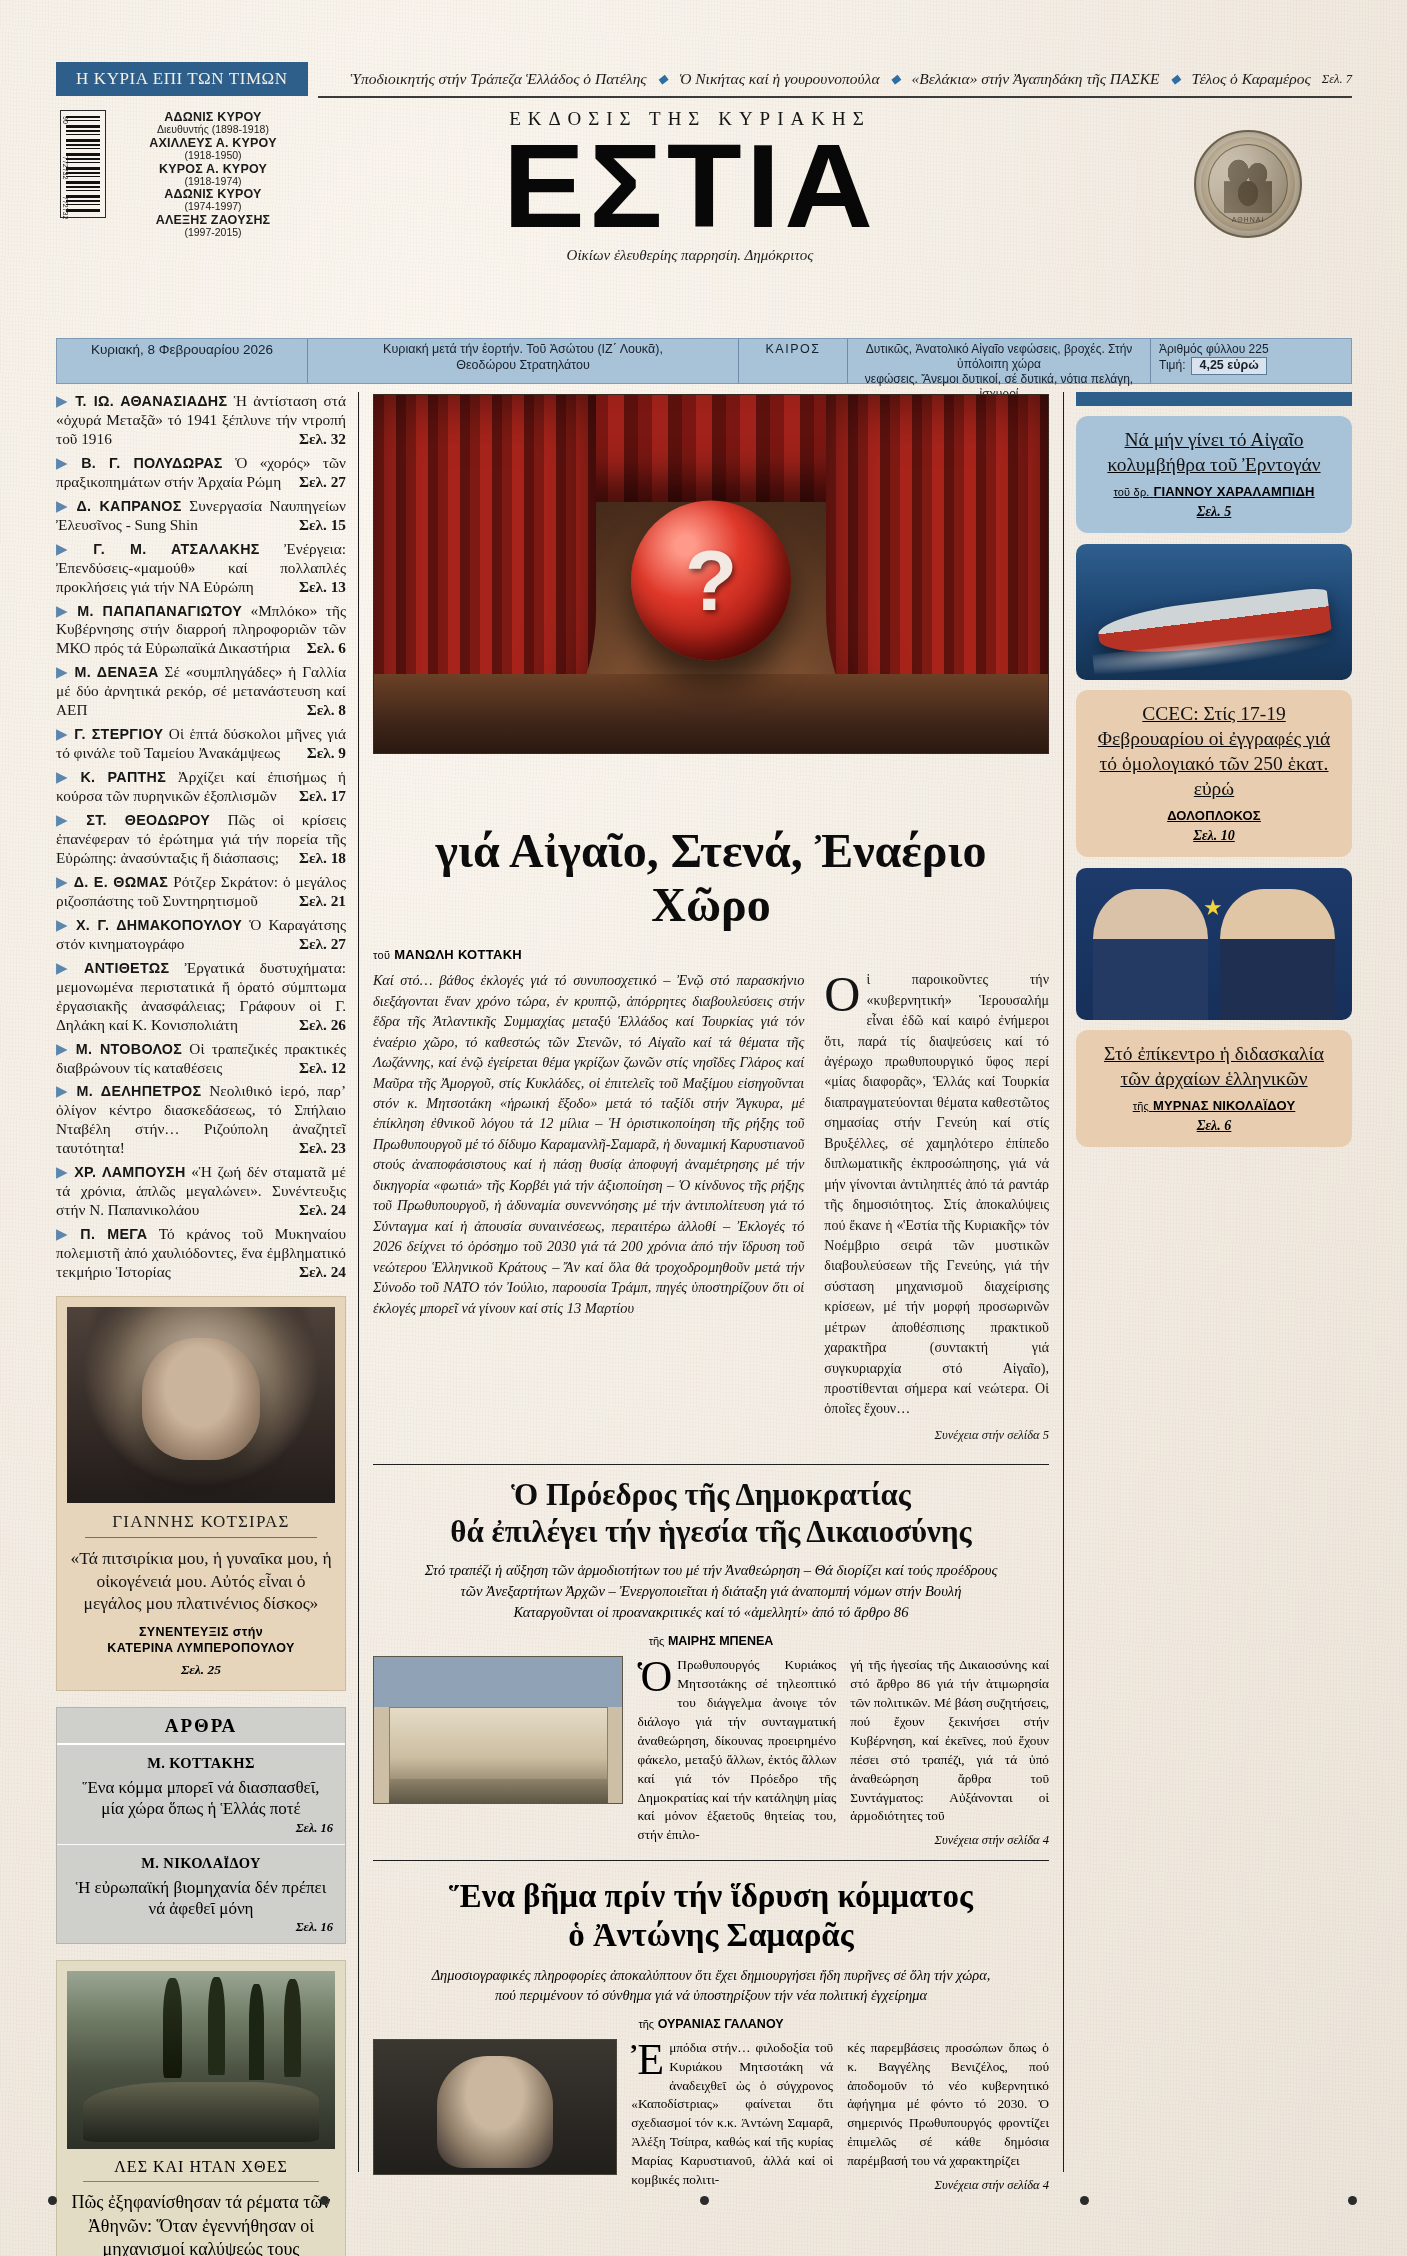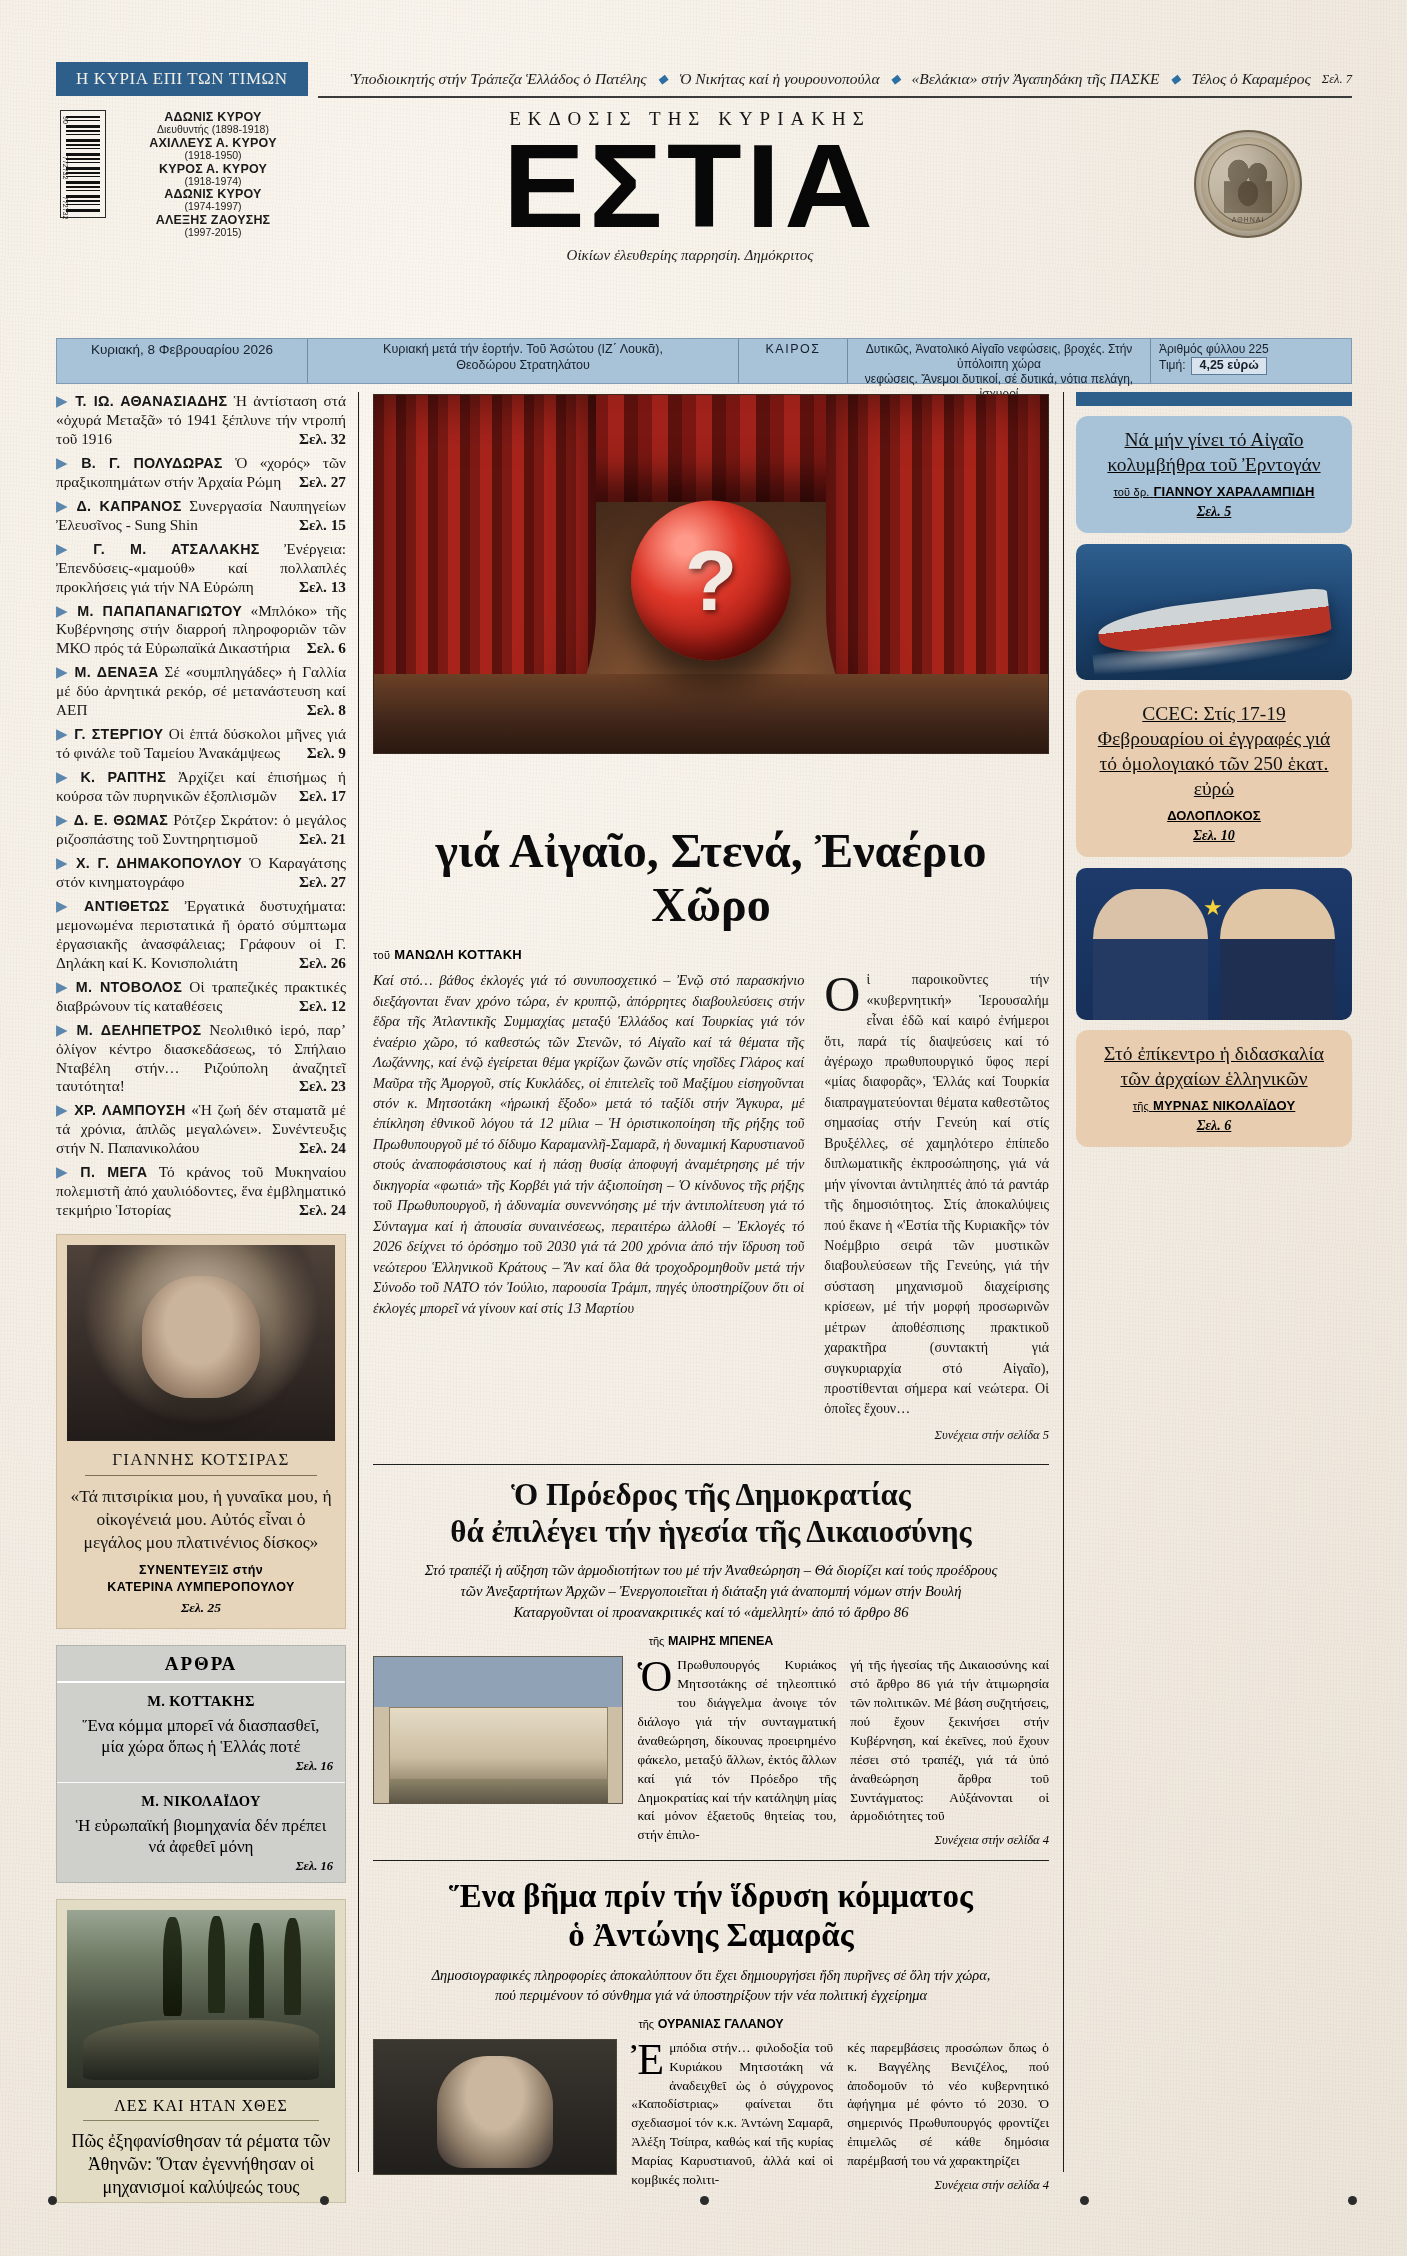--- a/index.html
+++ b/index.html
@@ -398,20 +398,21 @@
     <div class="col-left">
 
       <div class="idx-item"><span class="arrow">▶</span><span class="who">Τ. ΙΩ. ΑΘΑΝΑΣΙΑΔΗΣ</span> <span>Ἡ ἀντίσταση στά «ὀχυρά Μεταξᾶ» τό 1941 ξέπλυνε τήν ντροπή τοῦ 1916</span> <span class="pg">Σελ. 32</span></div>
       <div class="idx-item"><span class="arrow">▶</span><span class="who">Β. Γ. ΠΟΛΥΔΩΡΑΣ</span> <span>Ὁ «χορός» τῶν πραξικοπημάτων στήν Ἀρχαία Ρώμη</span> <span class="pg">Σελ. 27</span></div>
       <div class="idx-item"><span class="arrow">▶</span><span class="who">Δ. ΚΑΠΡΑΝΟΣ</span> <span>Συνεργασία Ναυπηγείων Ἐλευσῖνος - Sung Shin</span> <span class="pg">Σελ. 15</span></div>
       <div class="idx-item"><span class="arrow">▶</span><span class="who">Γ. Μ. ΑΤΣΑΛΑΚΗΣ</span> <span>Ἐνέργεια: Ἐπενδύσεις-«μαμούθ» καί πολλαπλές προκλήσεις γιά τήν ΝΑ Εὐρώπη</span> <span class="pg">Σελ. 13</span></div>
       <div class="idx-item"><span class="arrow">▶</span><span class="who">Μ. ΠΑΠΑΠΑΝΑΓΙΩΤΟΥ</span> <span>«Μπλόκο» τῆς Κυβέρνησης στήν διαρροή πληροφοριῶν τῶν ΜΚΟ πρός τά Εὐρωπαϊκά Δικαστήρια</span> <span class="pg">Σελ. 6</span></div>
       <div class="idx-item"><span class="arrow">▶</span><span class="who">Μ. ΔΕΝΑΞΑ</span> <span>Σέ «συμπληγάδες» ἡ Γαλλία μέ δύο ἀρνητικά ρεκόρ, σέ μετανάστευση καί ΑΕΠ</span> <span class="pg">Σελ. 8</span></div>
       <div class="idx-item"><span class="arrow">▶</span><span class="who">Γ. ΣΤΕΡΓΙΟΥ</span> <span>Οἱ ἑπτά δύσκολοι μῆνες γιά τό φινάλε τοῦ Ταμείου Ἀνακάμψεως</span> <span class="pg">Σελ. 9</span></div>
       <div class="idx-item"><span class="arrow">▶</span><span class="who">Κ. ΡΑΠΤΗΣ</span> <span>Ἀρχίζει καί ἐπισήμως ἡ κούρσα τῶν πυρηνικῶν ἐξοπλισμῶν</span> <span class="pg">Σελ. 17</span></div>
+      <div class="idx-item"><span class="arrow">▶</span><span class="who">ΣΤ. ΘΕΟΔΩΡΟΥ</span> <span>Πῶς οἱ κρίσεις ἐπανέφεραν τό ἐρώτημα γιά τήν πορεία τῆς Εὐρώπης: ἀνασύνταξις ἤ διάσπασις;</span> <span class="pg">Σελ. 18</span></div>
       <div class="idx-item"><span class="arrow">▶</span><span class="who">Δ. Ε. ΘΩΜΑΣ</span> <span>Ρότζερ Σκράτον: ὁ μεγάλος ριζοσπάστης τοῦ Συντηρητισμοῦ</span> <span class="pg">Σελ. 21</span></div>
       <div class="idx-item"><span class="arrow">▶</span><span class="who">Χ. Γ. ΔΗΜΑΚΟΠΟΥΛΟΥ</span> <span>Ὁ Καραγάτσης στόν κινηματογράφο</span> <span class="pg">Σελ. 27</span></div>
       <div class="idx-item"><span class="arrow">▶</span><span class="who">ΑΝΤΙΘΕΤΩΣ</span> <span>Ἐργατικά δυστυχήματα: μεμονωμένα περιστατικά ἤ ὁρατό σύμπτωμα ἐργασιακῆς ἀνασφάλειας; Γράφουν οἱ Γ. Δηλάκη καί Κ. Κονισπολιάτη</span> <span class="pg">Σελ. 26</span></div>
       <div class="idx-item"><span class="arrow">▶</span><span class="who">Μ. ΝΤΟΒΟΛΟΣ</span> <span>Οἱ τραπεζικές πρακτικές διαβρώνουν τίς καταθέσεις</span> <span class="pg">Σελ. 12</span></div>
       <div class="idx-item"><span class="arrow">▶</span><span class="who">Μ. ΔΕΛΗΠΕΤΡΟΣ</span> <span>Νεολιθικό ἱερό, παρ’ ὀλίγον κέντρο διασκεδάσεως, τό Σπήλαιο Νταβέλη στήν… Ριζούπολη ἀναζητεῖ ταυτότητα!</span> <span class="pg">Σελ. 23</span></div>
       <div class="idx-item"><span class="arrow">▶</span><span class="who">ΧΡ. ΛΑΜΠΟΥΣΗ</span> <span>«Ἡ ζωή δέν σταματᾶ μέ τά χρόνια, ἁπλῶς μεγαλώνει». Συνέντευξις στήν Ν. Παπανικολάου</span> <span class="pg">Σελ. 24</span></div>
       <div class="idx-item"><span class="arrow">▶</span><span class="who">Π. ΜΕΓΑ</span> <span>Τό κράνος τοῦ Μυκηναίου πολεμιστῆ ἀπό χαυλιόδοντες, ἕνα ἐμβληματικό τεκμήριο Ἱστορίας</span> <span class="pg">Σελ. 24</span></div>
 
       <div class="quote-card">
         <div class="qc-photo"></div>

